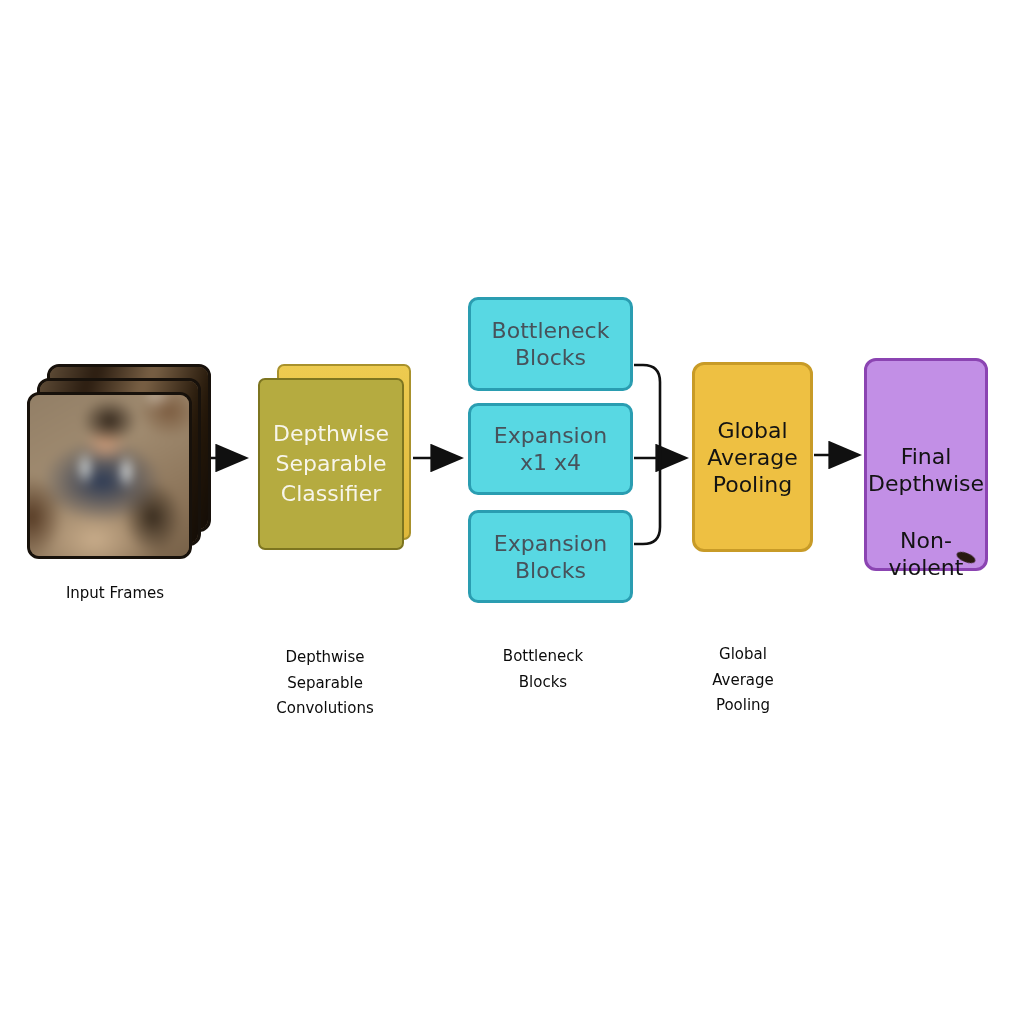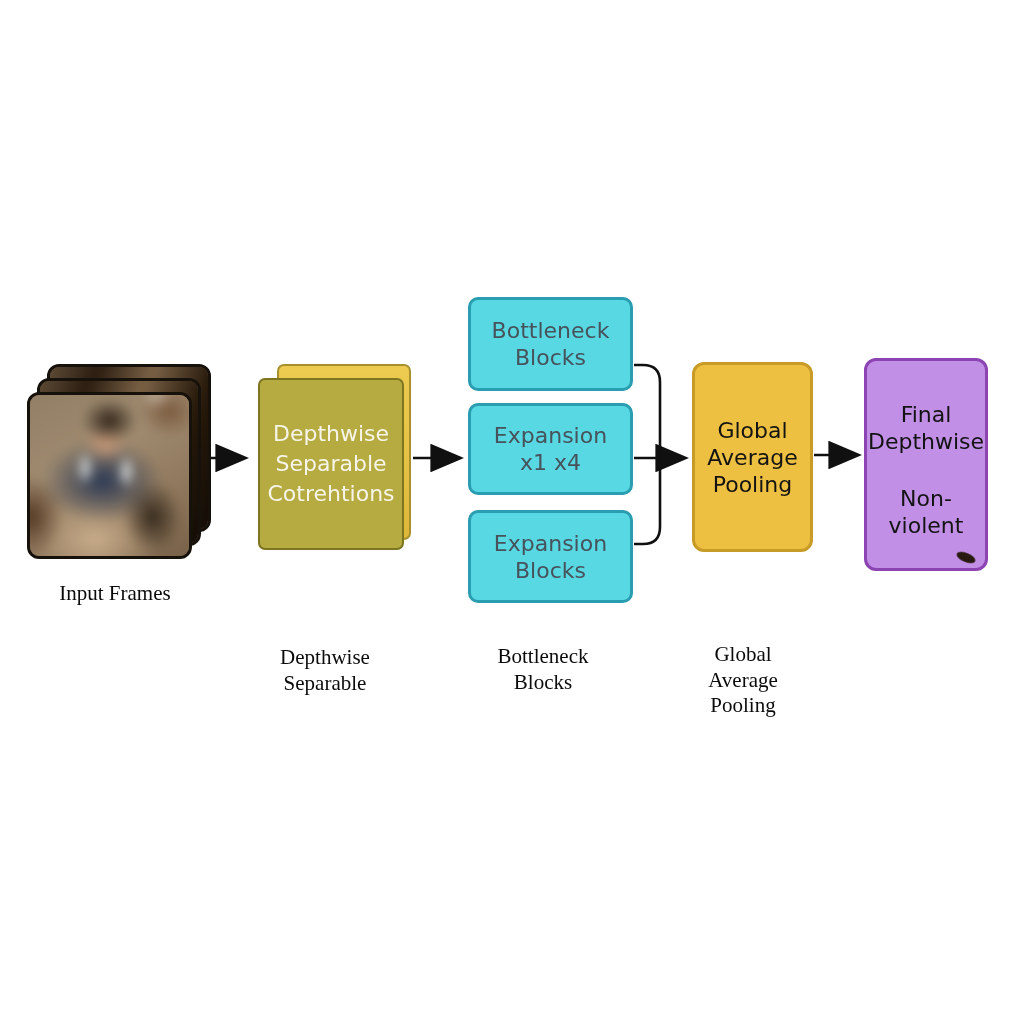--- a/index.html
+++ b/index.html
@@ -44,27 +44,27 @@
     background:#58d8e3;border:3px solid #2a9db1;border-radius:10px;
     color:#47525b;font-size:22px;line-height:27px;
   }
   .box-yellow{
     background:#eec042;border:3px solid #c89b27;border-radius:12px;
     color:#131313;font-size:22px;line-height:27px;
   }
   .box-purple{
     background:#c28fe6;border:3px solid #8b44b2;border-radius:12px;
     color:#131313;font-size:22px;line-height:27px;justify-content:flex-start;
-    padding-top:40px;
+    padding-top:82px;
   }
   .box-purple .grp2{margin-top:30px;}
   
   .caption{
     position:absolute;text-align:center;color:#0b0b0b;
-    font-size:21px;line-height:25.5px;font-family:Liberation Serif, serif;
+    font-size:15px;line-height:25.5px;
   }
   .smudge{
     position:absolute;left:956px;top:553px;width:20px;height:9px;border-radius:50%;
     background:#281a10;transform:rotate(22deg);filter:blur(0.7px);
   }
   svg.wires{position:absolute;left:0;top:0;}
 </style>
 </head>
 <body>
 
@@ -94,21 +94,21 @@
   </div>
 
   <div class="caption" style="left:10px;top:581px;width:210px;">
     <div>Input Frames</div>
   </div>
 
   <div class="box box-olive-back" style="left:277px;top:364px;width:134px;height:176px;"></div>
   <div class="box box-olive" style="left:258px;top:378px;width:146px;height:172px;">
     <div>Depthwise</div>
     <div>Separable</div>
-    <div>Cotrehtions</div>
+    <div>Classifier</div>
   </div>
 
   <div class="box box-cyan" style="left:468px;top:297px;width:165px;height:94px;">
     <div>Bottleneck</div>
     <div>Blocks</div>
   </div>
   <div class="box box-cyan" style="left:468px;top:403px;width:165px;height:92px;">
     <div>Expansion</div>
     <div>x1 x4</div>
   </div>
@@ -131,20 +131,21 @@
     <div class="grp2">
       <div>Non-</div>
       <div>violent</div>
     </div>
   </div>
   <div class="smudge"></div>
 
   <div class="caption" style="left:230px;top:645px;width:190px;">
     <div>Depthwise</div>
     <div>Separable</div>
+    <div>Convolutions</div>
   </div>
   <div class="caption" style="left:458px;top:644px;width:170px;">
     <div>Bottleneck</div>
     <div>Blocks</div>
   </div>
   <div class="caption" style="left:668px;top:642px;width:150px;">
     <div>Global</div>
     <div>Average</div>
     <div>Pooling</div>
   </div>

